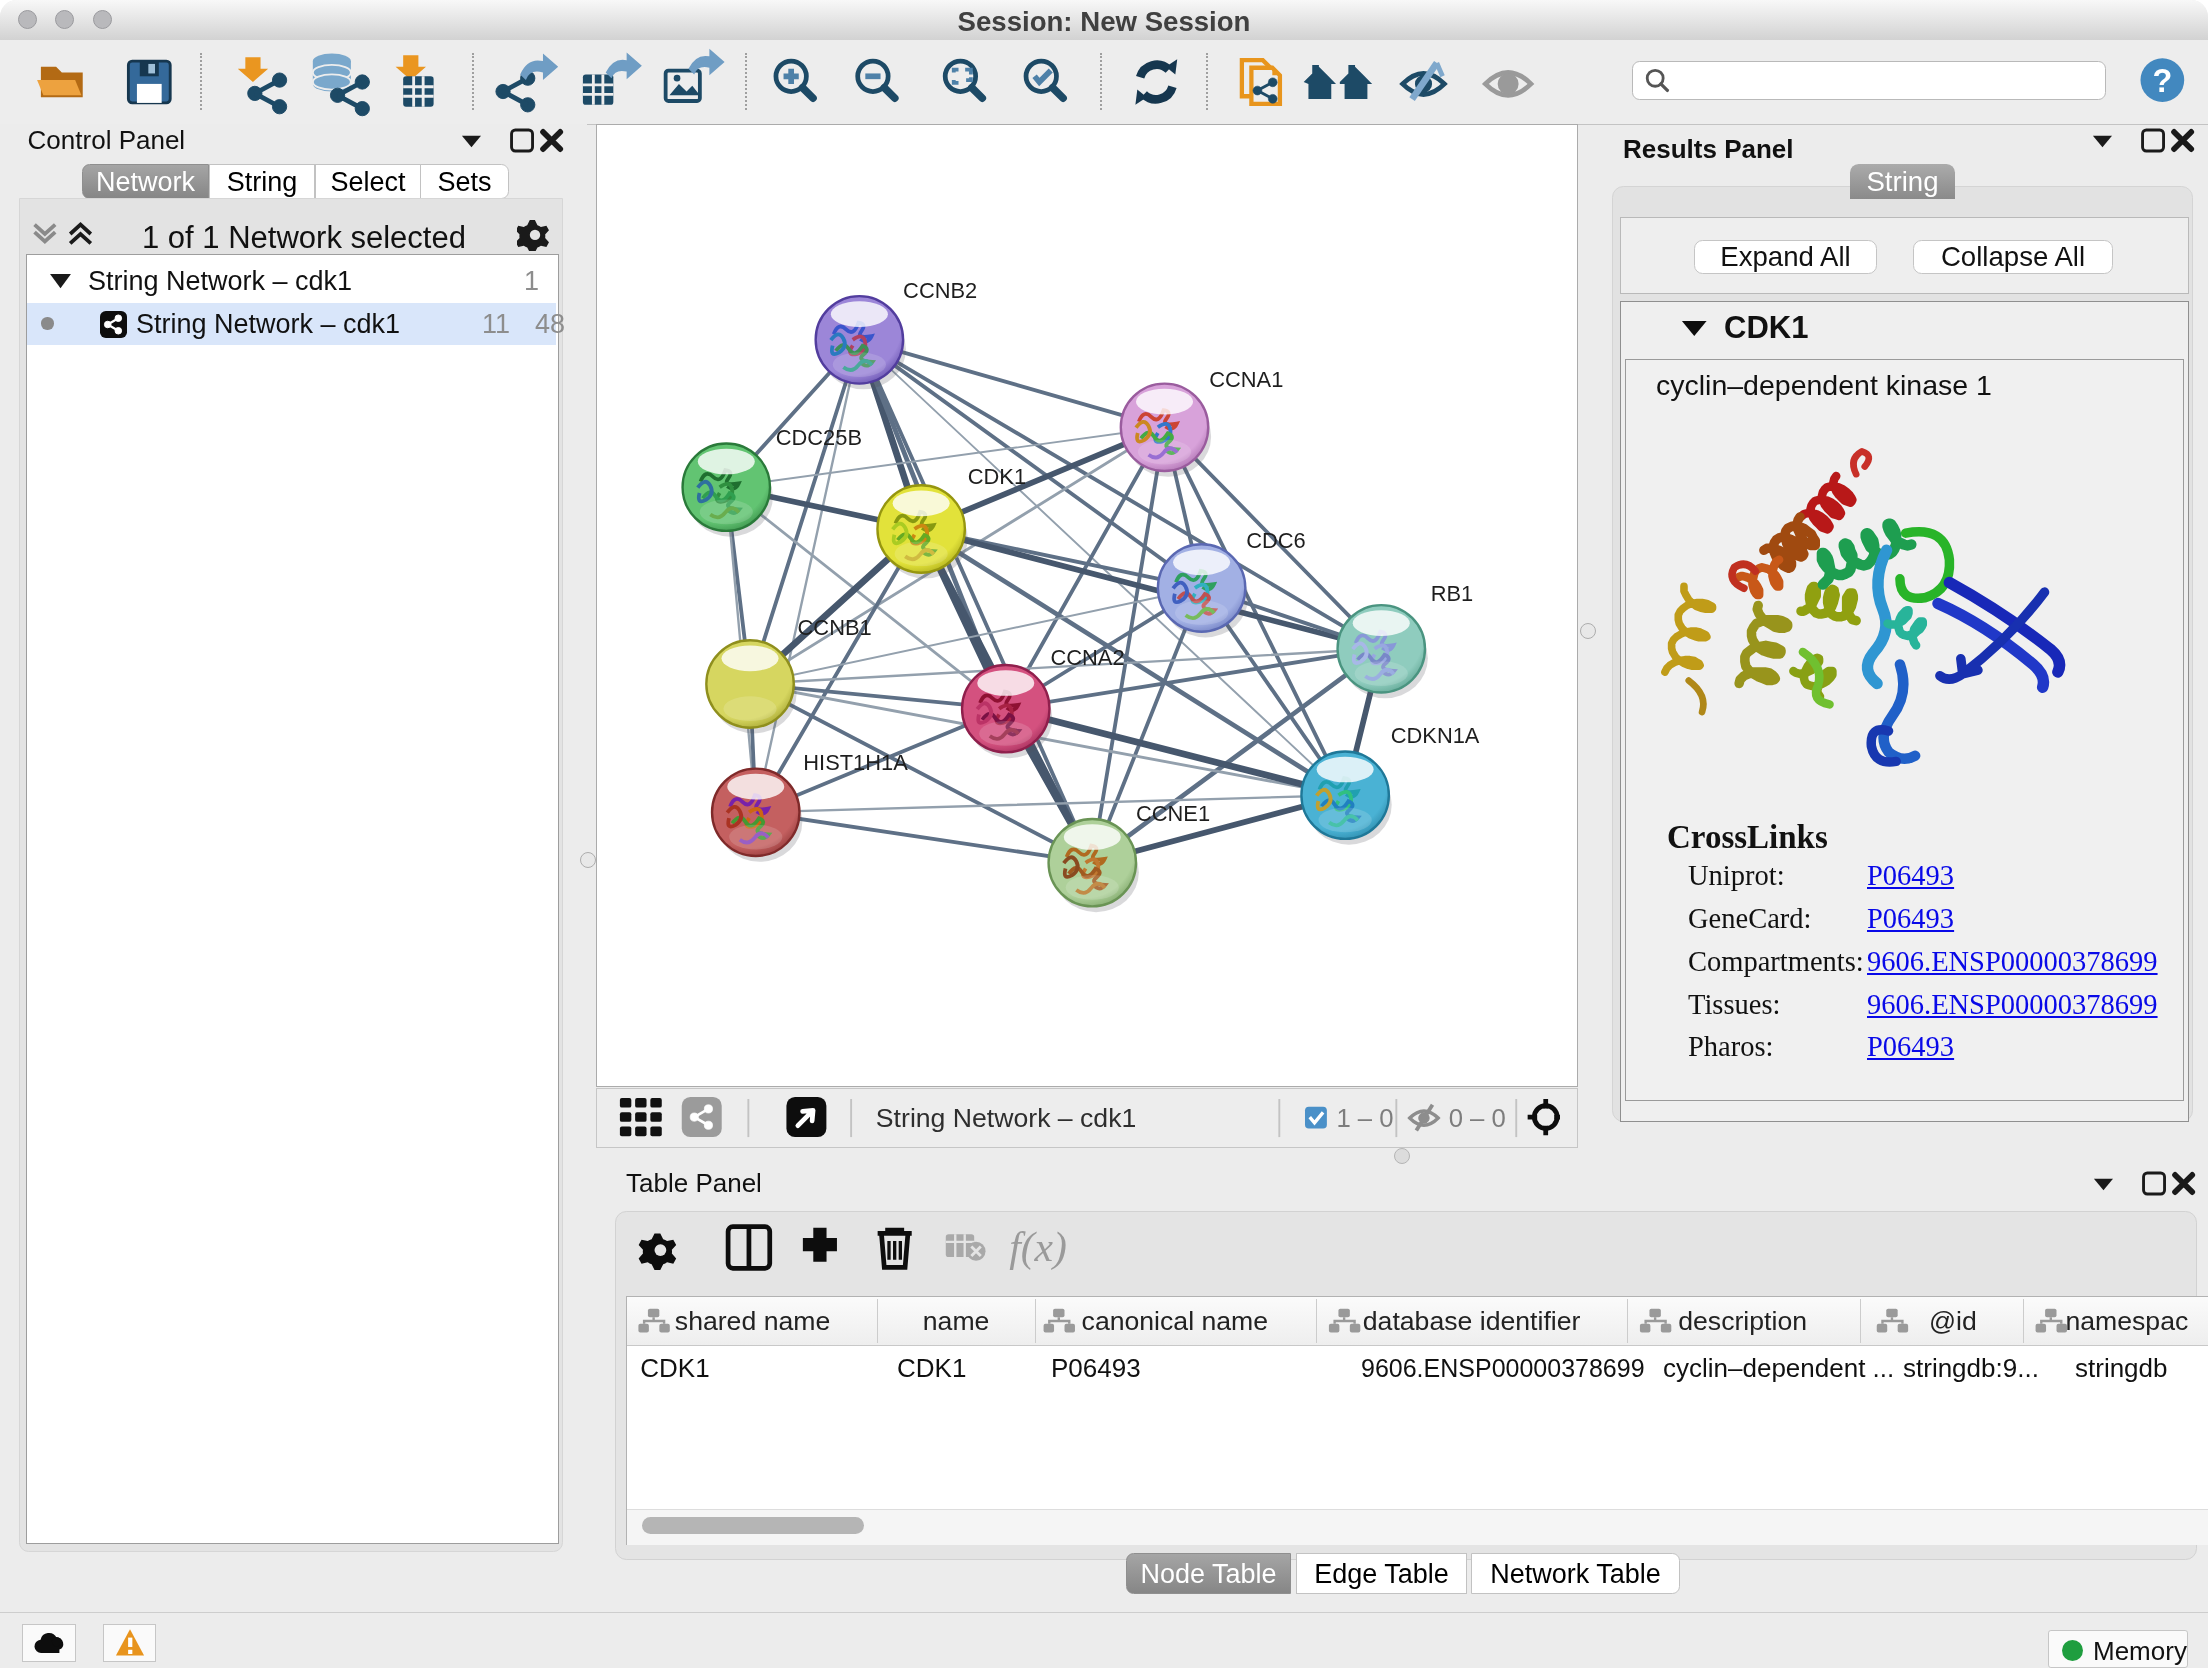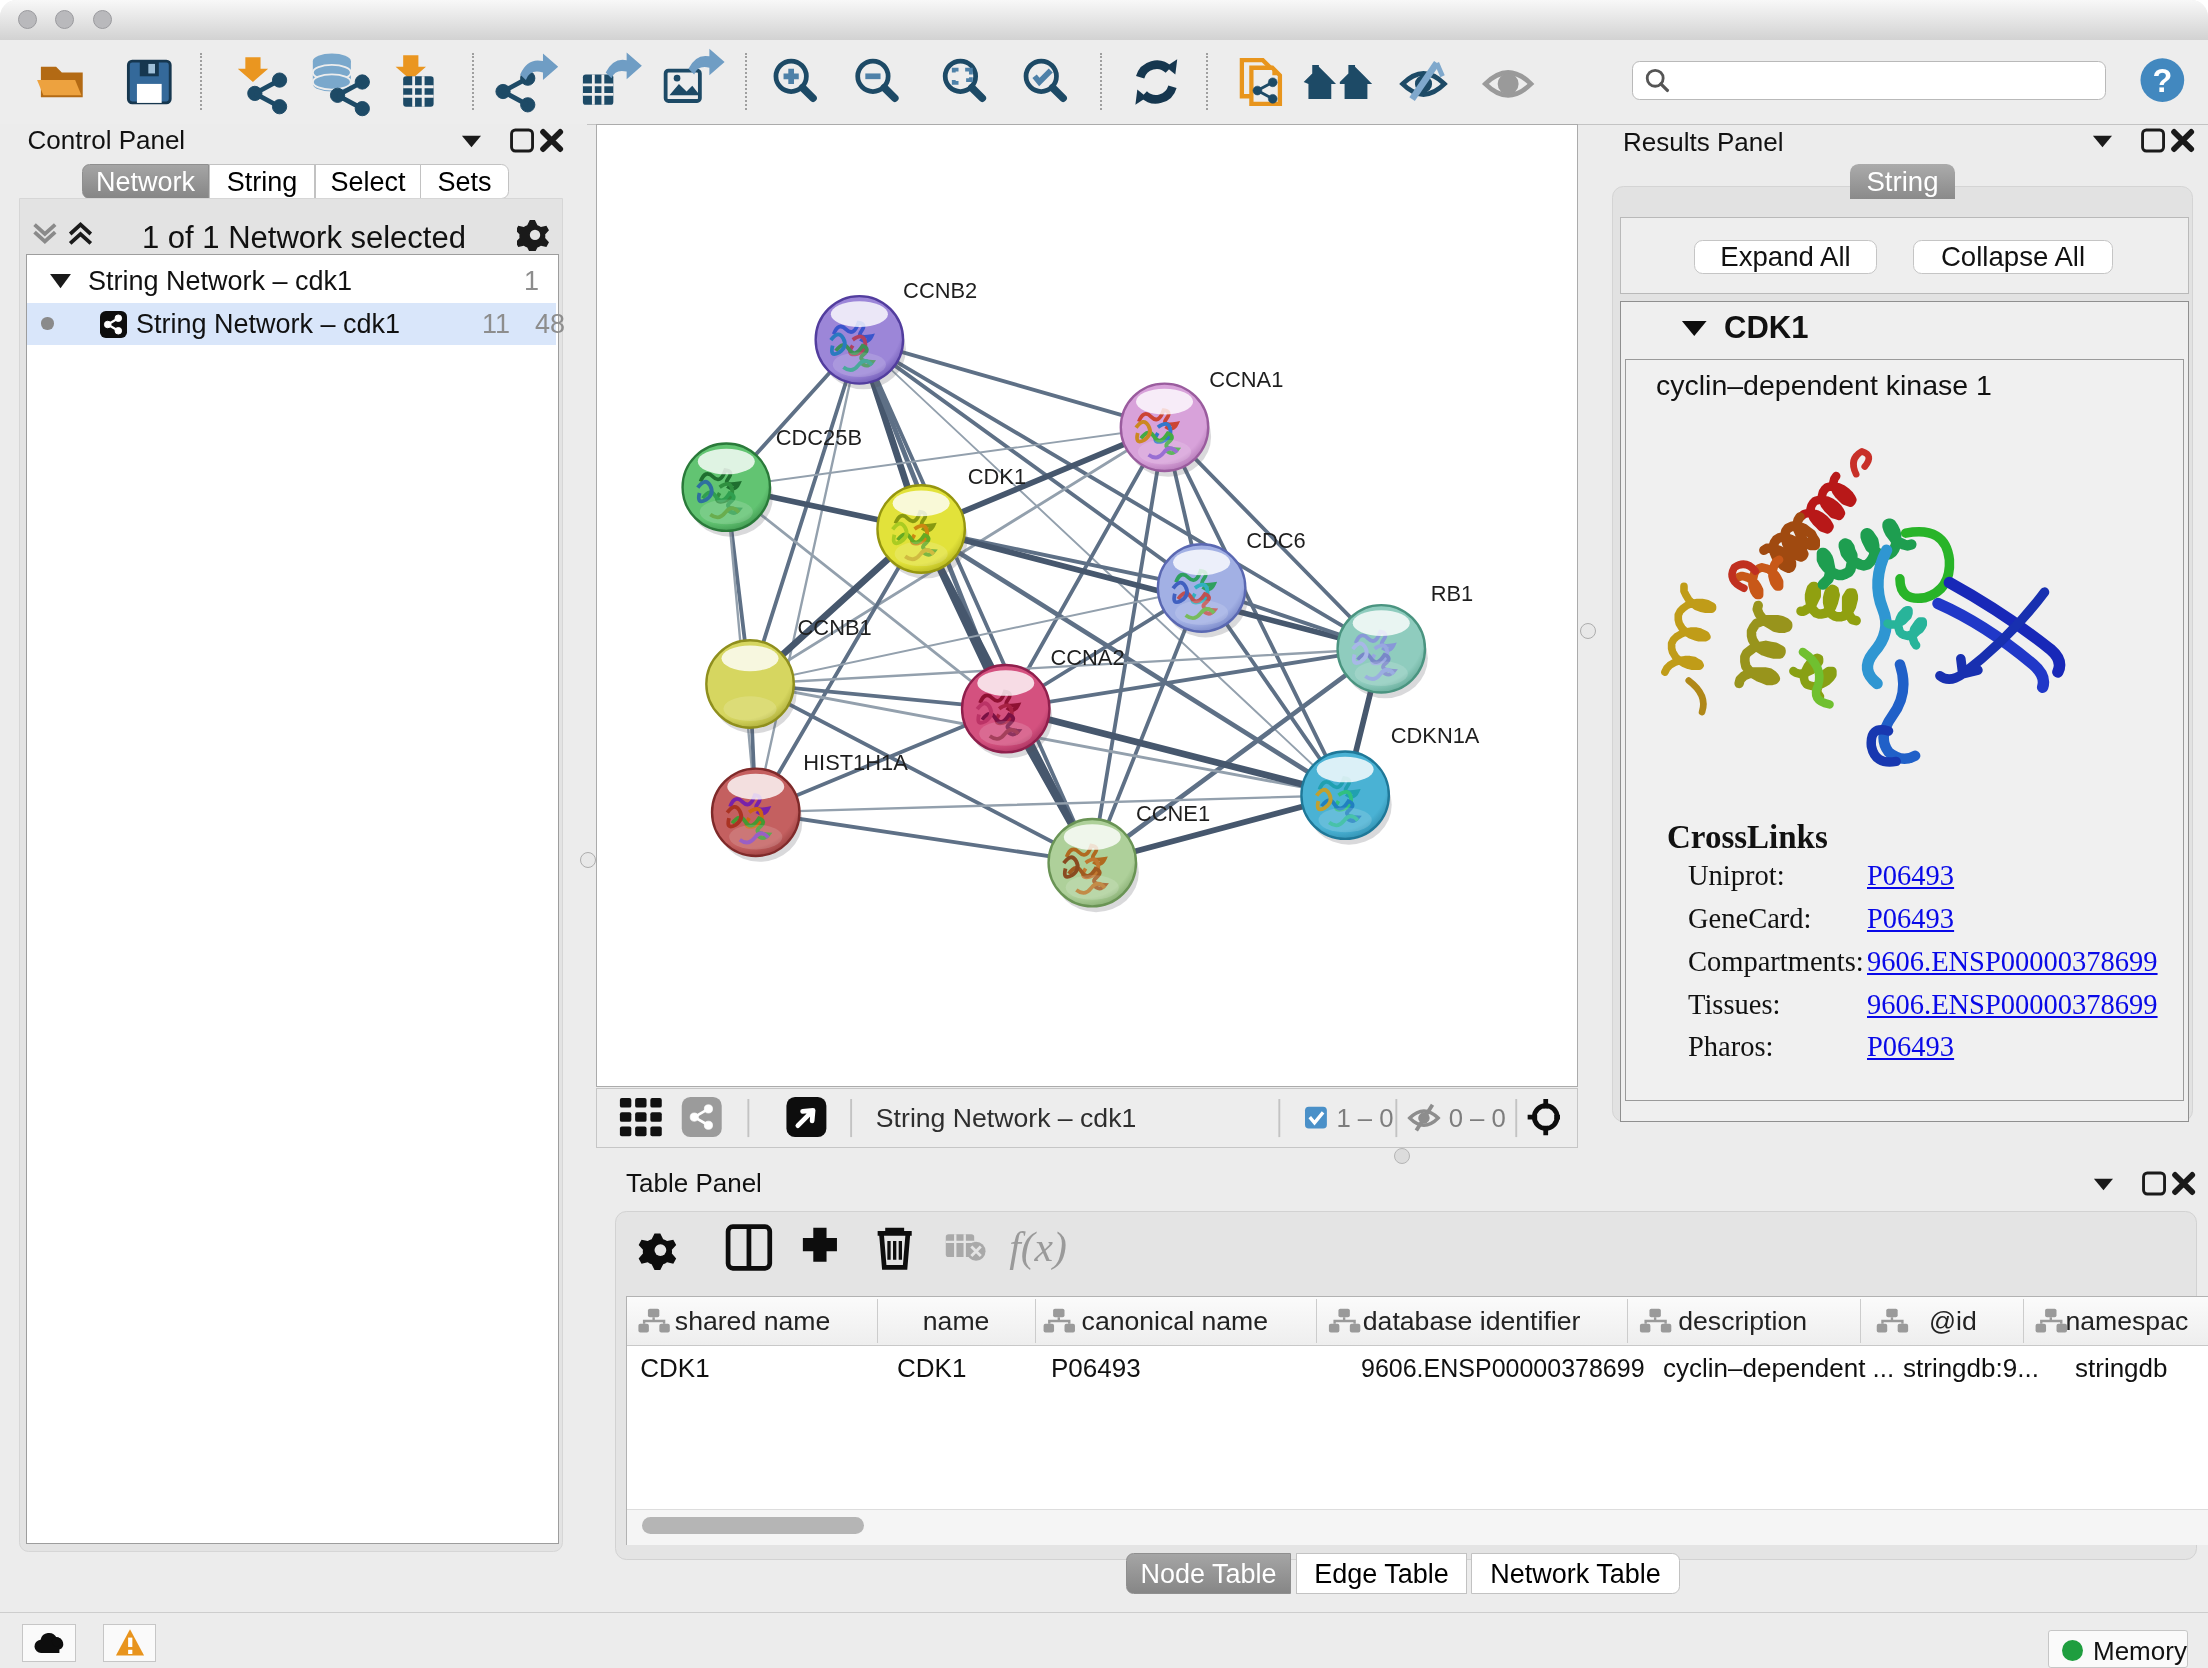--- a/index.html
+++ b/index.html
@@ -17,20 +17,21 @@
 .tabbtn{position:absolute;box-sizing:border-box;border:1px solid #c2c2c2;background:#ffffff;color:#000;font-size:27px;text-align:center;}
 .tabsel{background:linear-gradient(#a5a5a5,#868686);color:#ffffff;border-color:#8f8f8f;}
 </style>
 </head>
 <body>
 <div id="win">
   <div id="titlebar" class="abs">
     <div class="tl abs" style="left:18px;"></div>
     <div class="tl abs" style="left:55px;"></div>
     <div class="tl abs" style="left:93px;"></div>
+    <div id="title" class="abs">Session: New Session</div>
   </div>
   <div id="toolbar" class="abs">
     <svg id="toolicons" class="abs" style="left:0;top:0;" width="2208" height="84" viewBox="0 0 2322 88">
       <defs>
         <g id="shareg">
             <circle cx="-14" cy="0" r="7.5"></circle>
             <circle cx="12" cy="-14" r="7.5"></circle>
             <circle cx="12" cy="14" r="7.5"></circle>
             <path d="M-14,0L12,-14M-14,0L12,14" stroke-width="5" fill="none"></path>
           </g>
@@ -522,21 +523,21 @@
             <circle cx="19" cy="19" r="12" stroke-width="5"></circle>
             <path d="M19,0 v10 M19,28 v10 M0,19 h10 M28,19 h10" stroke-width="5"></path>
           </g>
       </svg>
     </div>
   </div>
 
   <div class="abs" style="left:1394px;top:1148px;width:16px;height:16px;border-radius:50%;background:#dcdcdc;border:1px solid #b5b5b5;box-sizing:border-box;"></div>
 
   <div id="rpanel" class="abs" style="left:1581px;top:124px;width:628px;height:1025px;">
-    <div class="abs ptitle" style="left:42px;top:3px;">Results Panel</div>
+    <div class="abs ptitle" style="left:42px;top:10px;font-weight:bold;">Results Panel</div>
     <svg class="abs" style="left:510px;top:3.8px;" width="105" height="25" viewBox="0 0 110 26">
       <path d="M2,8 l20,0 -10,12 z" fill="#1a1a1a"></path>
       <rect x="54" y="2" width="22" height="22" rx="4" fill="none" stroke="#1a1a1a" stroke-width="3"></rect>
       <path d="M87,4 l18,18 M105,4 l-18,18" stroke="#1a1a1a" stroke-width="6" stroke-linecap="round"></path>
     </svg>
 
     <div class="abs" style="left:31px;top:62px;width:581px;height:936px;background:#e2e2e2;border-radius:11.4px;border:1px solid #d4d4d4;box-sizing:border-box;"></div>
 
     <div class="abs" style="left:269px;top:40px;width:105px;height:35px;line-height:35px;border-radius:8.6px 8.6px 0 0;background:linear-gradient(#ababab,#8a8a8a);color:#ffffff;font-size:27.6px;text-align:center;">String</div>
 

